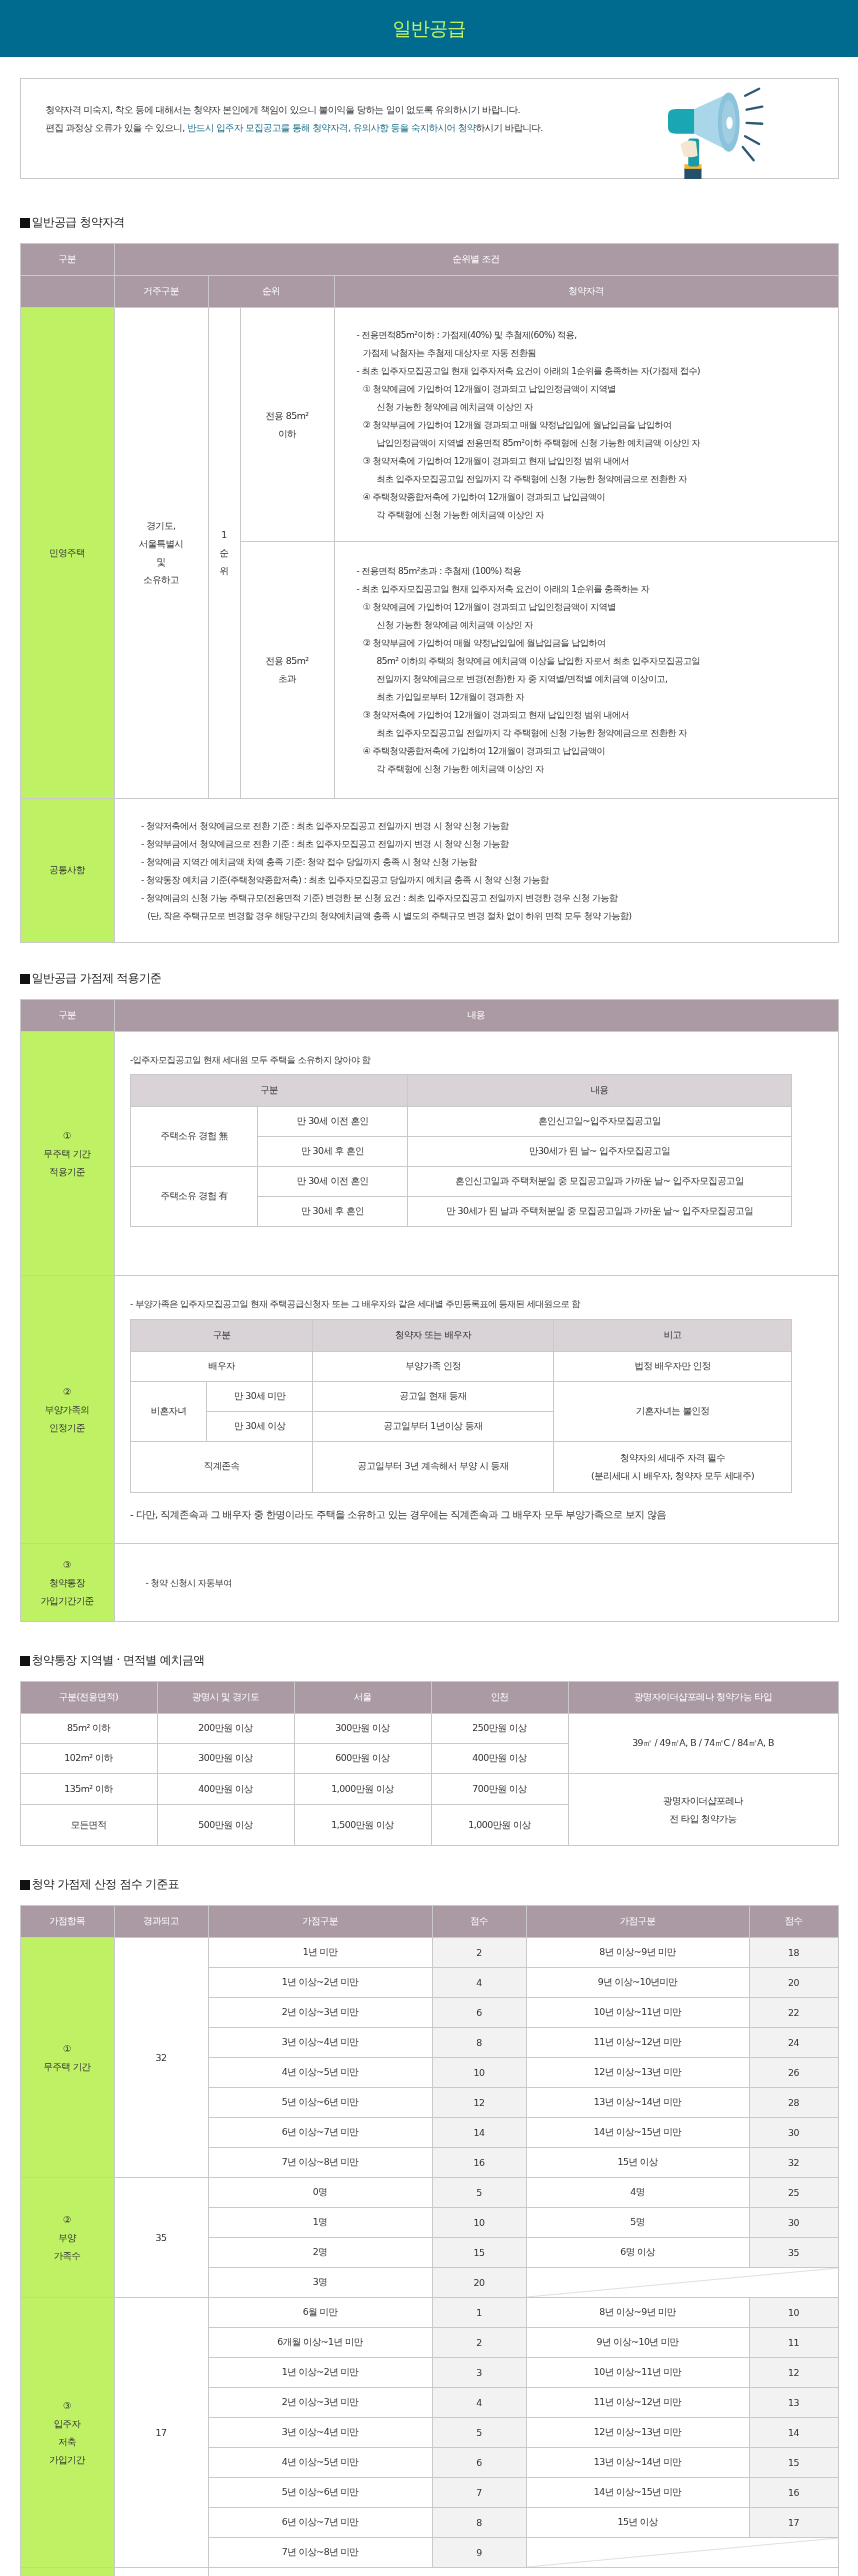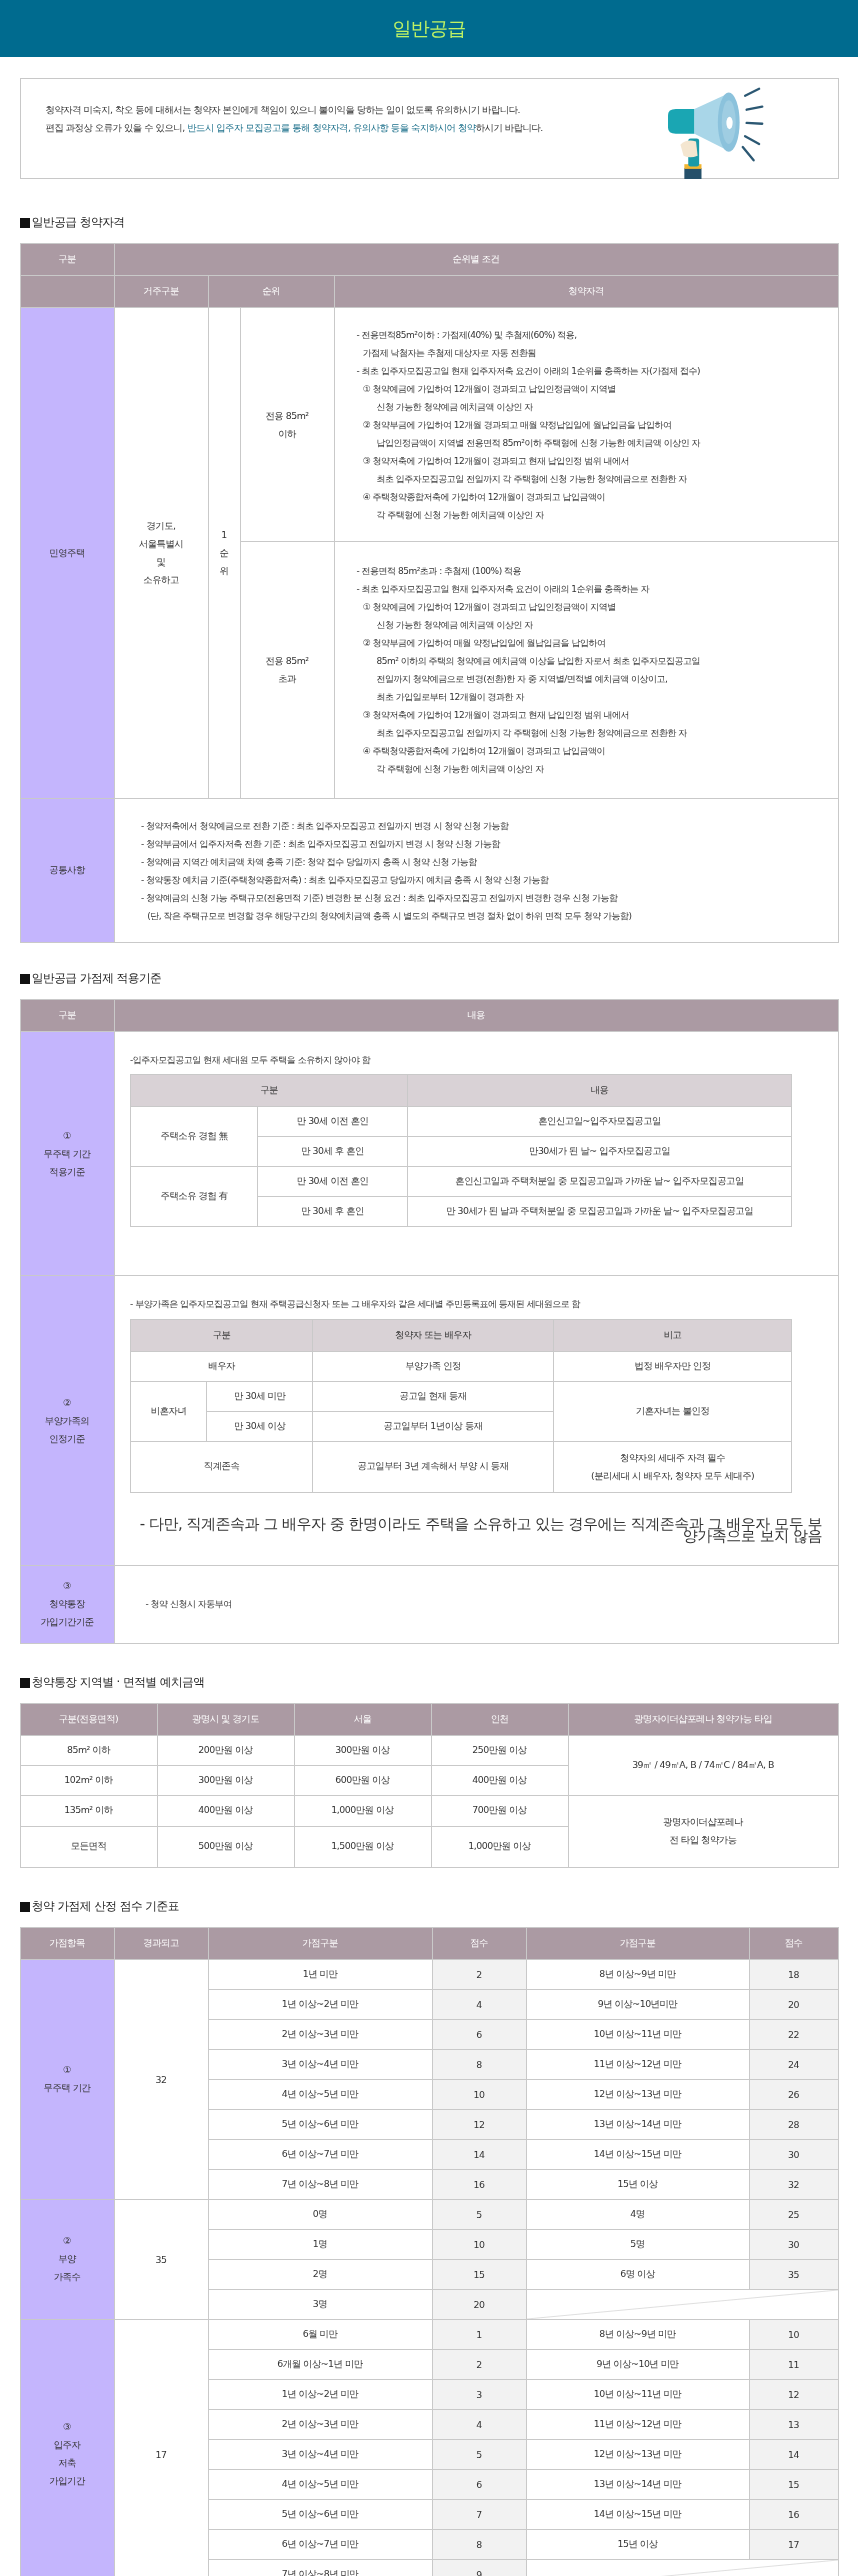--- a/index.html
+++ b/index.html
@@ -14,36 +14,36 @@
   .notice .hl { color: #1b6f8a; }
   .megaphone { position: absolute; right: 64px; top: 4.7px; width: 117px; height: 95px; }
 
   .sec-title { margin: 36px 19.5px 0 19.5px; font-size: 11.7px; color: #222; height: 15.6px; line-height: 15.6px; font-weight: normal; display: flex; align-items: center; }
   .sec-title .sq { display: inline-block; width: 10px; height: 10px; background: #111; margin-right: 2.3px; }
 
   table { border-collapse: collapse; width: 819px; margin-left: 19.5px; table-layout: fixed; }
   th, td { border: 0.8px solid #c9c9c9; text-align: center; vertical-align: middle; font-weight: normal; }
   th { background: #ab9aa3; color: #ffffff; font-size: 9.4px; height: 32px; }
   td { font-size: 9.4px; color: #333; }
-  .label { background: #c4b5fd; }
+  .label { background: #bef264; }
   .score { background: #f2f2f2; }
   .lines { text-align: left; padding: 0 23.4px 0 22px; line-height: 18px; font-size: 9px; }
   .lines div { white-space: nowrap; }
   .lines .ind { padding-left: 6.2px; }
   .lines .ind2 { padding-left: 20px; }
 
   .t1 { margin-top: 12.5px; }
   .vtext { line-height: 18px; }
 
   .inner { width: 662px; margin-left: 0; }
   .inner th { background: #d9d2d6; color: #333; height: 32px; }
   .inner td { height: 30px; }
   .cell-pad { padding: 20px 15.6px 20px 15.6px; text-align: left; }
   .cell-pad .lead { font-size: 9px; line-height: 12.5px; margin-bottom: 7.8px; }
-  .cell-pad .tail { font-size: 15px; line-height: 12.5px; margin-top: 25px; text-align: right; }
+  .cell-pad .tail { font-size: 10px; line-height: 12.5px; margin-top: 16px; }
 
   .t4 td { height: 30px; }
   .diag { position: relative; background: #fff; }
   .diag svg { position: absolute; left: 0; top: 0; width: 100%; height: 100%; }
 </style>
 </head>
 <body>
 
 <div class="topbar">
   <h1>일반공급</h1>
@@ -143,21 +143,21 @@
       <div class="ind">③ 청약저축에 가입하여 12개월이 경과되고 현재 납입인정 범위 내에서</div>
       <div class="ind2">최초 입주자모집공고일 전일까지 각 주택형에 신청 가능한 청약예금으로 전환한 자</div>
       <div class="ind">④ 주택청약종합저축에 가입하여 12개월이 경과되고 납입금액이</div>
       <div class="ind2">각 주택형에 신청 가능한 예치금액 이상인 자</div>
     </td>
   </tr>
   <tr style="height:144px">
     <td class="label">공통사항</td>
     <td colspan="4" class="lines" style="padding-left:26.5px">
       <div>- 청약저축에서 청약예금으로 전환 기준 : 최초 입주자모집공고 전일까지 변경 시 청약 신청 가능함</div>
-      <div>- 청약부금에서 입주자저축 전환 기준 : 최초 입주자모집공고 전일까지 변경 시 청약 신청 가능함</div>
+      <div>- 청약부금에서 청약예금으로 전환 기준 : 최초 입주자모집공고 전일까지 변경 시 청약 신청 가능함</div>
       <div>- 청약예금 지역간 예치금액 차액 충족 기준: 청약 접수 당일까지 충족 시 청약 신청 가능함</div>
       <div>- 청약통장 예치금 기준(주택청약종합저축) : 최초 입주자모집공고 당일까지 예치금 충족 시 청약 신청 가능함</div>
       <div>- 청약예금의 신청 가능 주택규모(전용면적 기준) 변경한 분 신청 요건 : 최초 입주자모집공고 전일까지 변경한 경우 신청 가능함</div>
       <div class="ind">(단, 작은 주택규모로 변경할 경우 해당구간의 청약예치금액 충족 시 별도의 주택규모 변경 절차 없이 하위 면적 모두 청약 가능함)</div>
     </td>
   </tr>
 </tbody>
   </table>
 
 <h2 class="sec-title" style="margin-top:28px">

